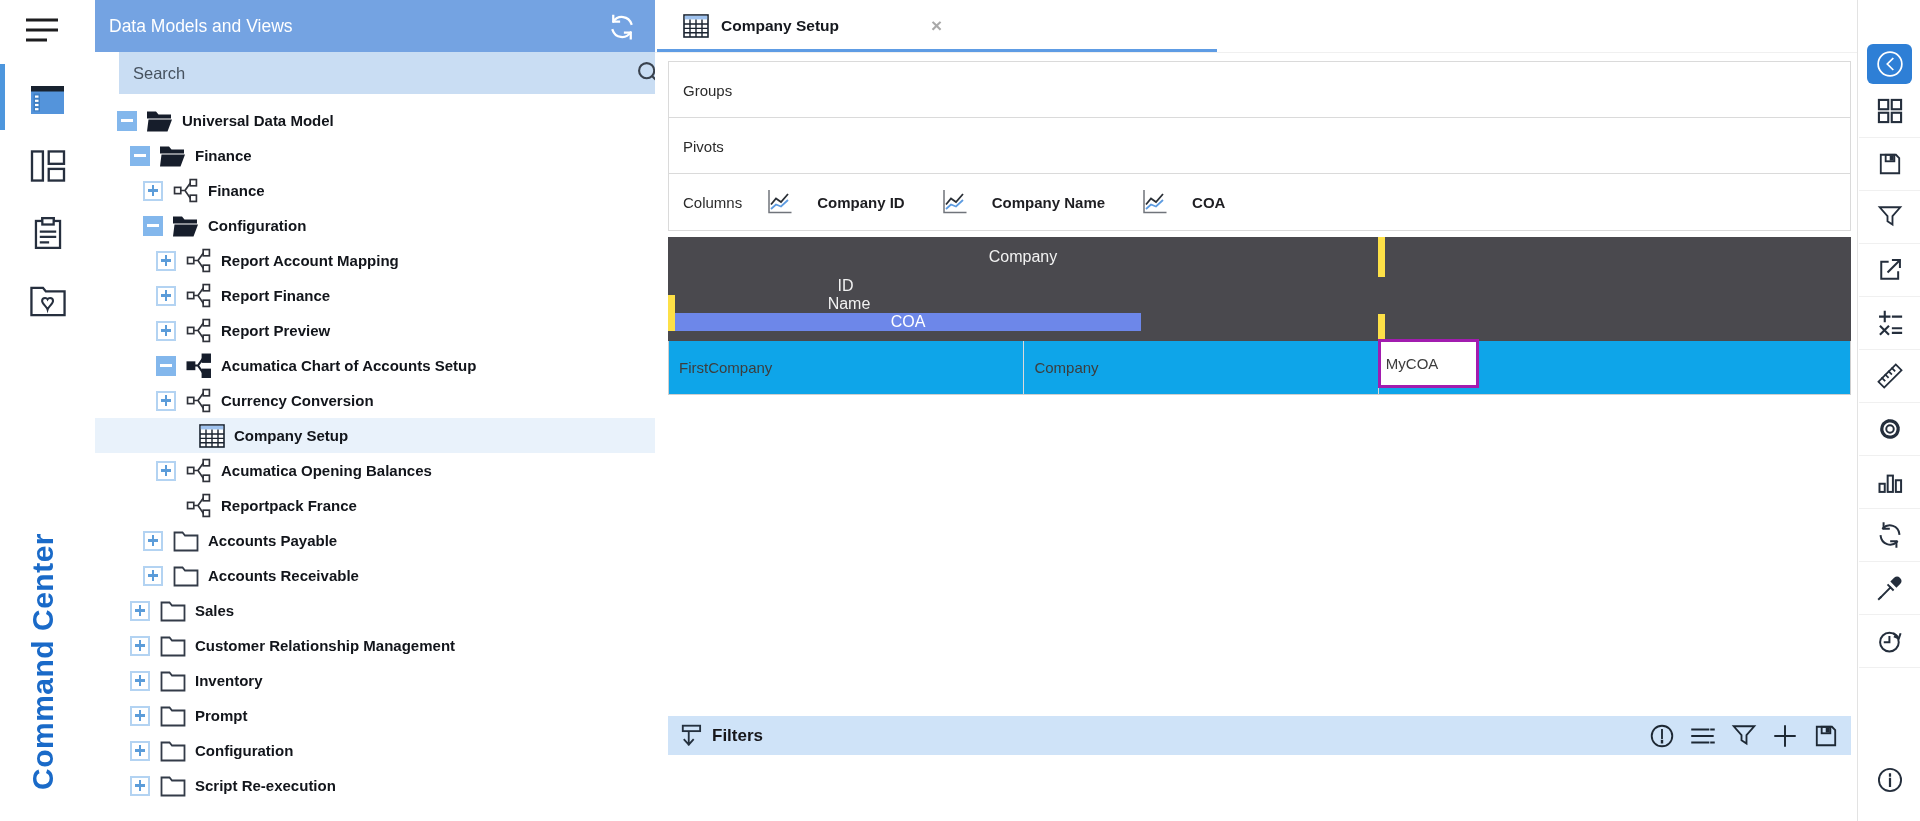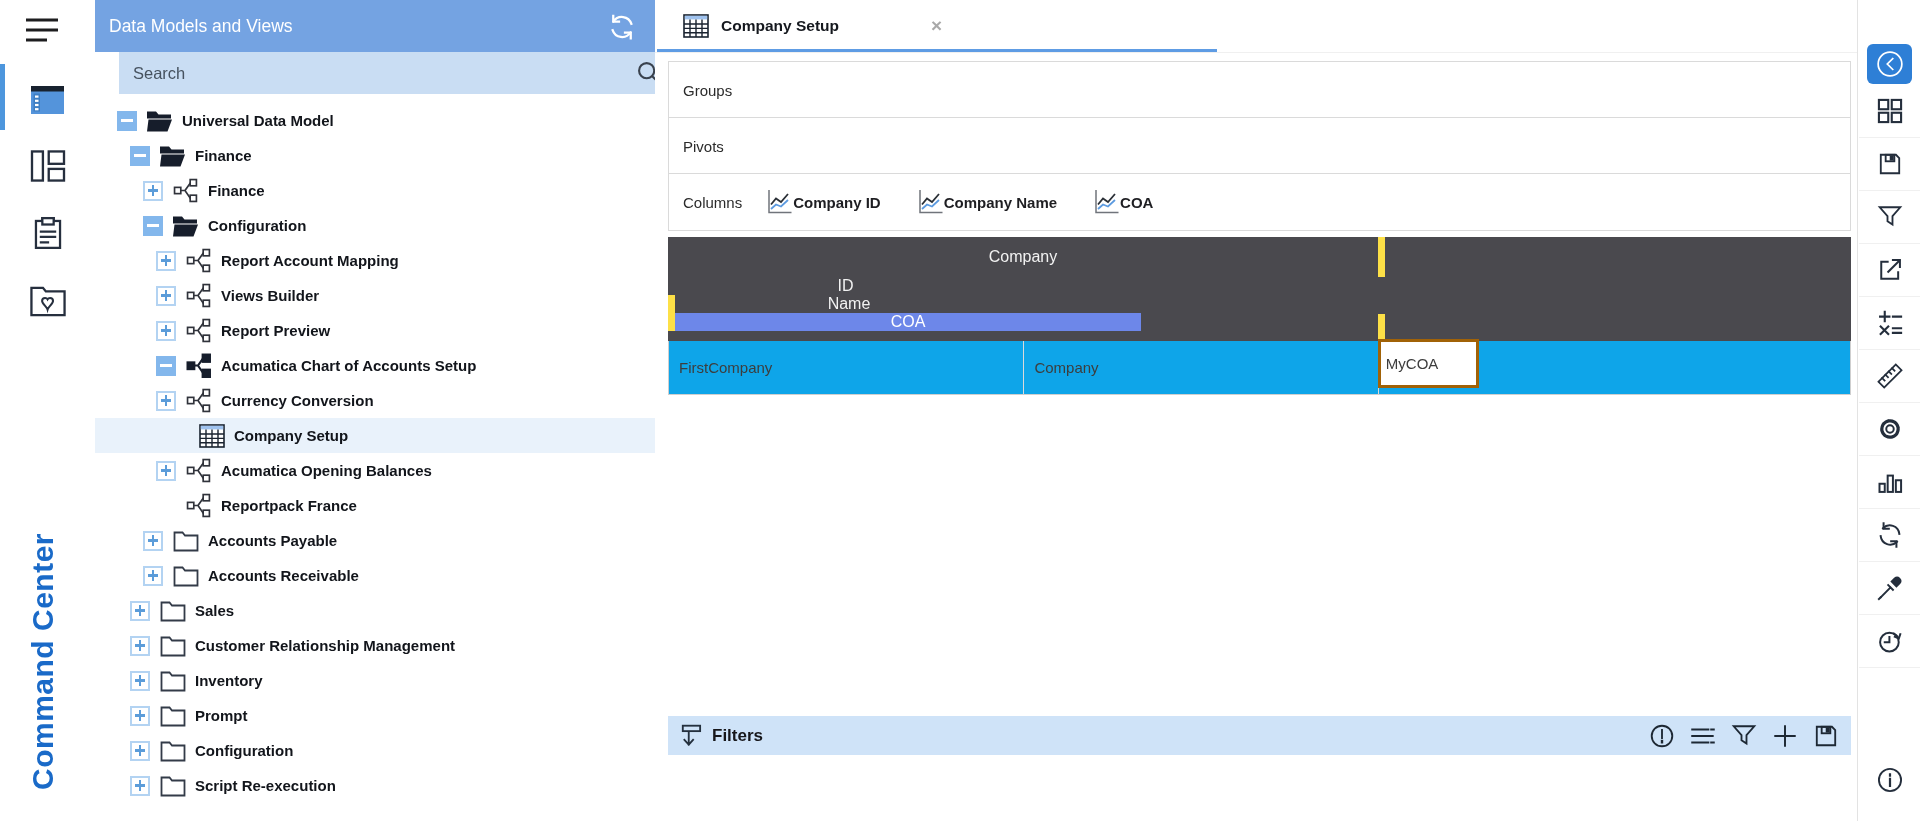--- a/index.html
+++ b/index.html
@@ -42,33 +42,33 @@
   .tab-icon{width:26px;height:24px;margin-right:12px;}
   .tab-label{font-size:15.5px;font-weight:700;color:#15181E;}
   .tab-close{margin-left:92px;color:#A9A9A9;font-size:19px;font-weight:700;cursor:pointer;line-height:1;}
   .tab-underline{position:absolute;left:2px;top:49px;width:560px;height:3px;background:#5E9CE4;}
   .bar{position:absolute;left:13px;width:1183px;height:58px;border:1px solid #DADADA;background:#fff;
        display:flex;align-items:center;padding-left:14px;box-sizing:border-box;font-size:15px;color:#2B2B2B;}
   .bar.groups{top:61px;}
   .bar.pivots{top:117px;}
   .bar.columns{top:173px;}
   .chips{display:flex;align-items:center;margin-left:24px;gap:36px;}
-  .chip{display:flex;align-items:center;gap:0;cursor:pointer;}
+  .chip{display:flex;align-items:center;gap:24px;cursor:pointer;}
   .chip-label{font-size:15px;font-weight:600;color:#1E1E22;}
   
   .dtable{position:absolute;left:13px;top:237px;width:1183px;}
   .th-row{display:flex;background:#4A494E;color:#F2F2F2;}
   .th{box-sizing:border-box;display:flex;align-items:center;justify-content:center;font-size:16px;}
   .th.wdiv{border-left:7px solid #fde047;}
   .th.coa-hl{background:#6D87E9;color:#fff;}
   .td-row{display:flex;background:#0ea5e9;border:1px solid #CFCFCF;border-top:none;box-sizing:border-box;height:54px;}
   .td{box-sizing:border-box;display:flex;align-items:center;font-size:15px;color:#3D3D3D;
       padding-left:10px;border-left:1px solid #DADADA;position:relative;}
   .td:first-child{border-left:none;}
-  .redbox{position:absolute;left:-1px;top:-2px;width:101px;height:49px;border:3px solid #a16207;
+  .redbox{position:absolute;left:-1px;top:-2px;width:101px;height:49px;border:3px solid #a21caf;
       box-sizing:border-box;display:flex;align-items:center;padding-left:5px;background:#fff;}
   
   .filters-bar{position:absolute;left:13px;top:716px;width:1183px;height:39px;background:#CFE3F8;
       display:flex;align-items:center;padding:0 12px;box-sizing:border-box;}
   .filters-label{font-size:17px;font-weight:700;color:#17171B;margin-left:8px;}
   .filters-icons{margin-left:auto;display:flex;align-items:center;gap:15px;color:#1D2834;}
   .filters-icons span{width:26px;height:26px;display:inline-flex;cursor:pointer;}
   
   .right-rail{position:absolute;left:1857px;top:0;width:63px;height:821px;background:#fff;border-left:1px solid #E3E3E3;box-sizing:border-box;}
   .rail-collapse{position:absolute;left:9px;top:44px;width:45px;height:40px;background:#2E7FD6;border-radius:6px;
@@ -206,21 +206,21 @@
       <div class="tree-row" style="padding-left: 61px;">
         <span class="toggle plus"></span>
         <span class="tree-icon">
           <svg width="26" height="25" viewBox="0 0 24 24" stroke-linecap="square" stroke-linejoin="miter" fill="none" stroke="#30333B" stroke-width="1.6">
             <path d="M7 12h4M11 12L16 5M11 12l5 7.2"></path>
             <rect x="1" y="9" width="6" height="6" fill="#fff"></rect>
             <rect x="16" y="1.5" width="6" height="6" fill="#fff"></rect>
             <rect x="16" y="16.5" width="6" height="6" fill="#fff"></rect>
           </svg>
         </span>
-        <span class="tree-label">Views Builder</span>
+        <span class="tree-label">Report Finance</span>
       </div>
       <div class="tree-row" style="padding-left: 61px;">
         <span class="toggle plus"></span>
         <span class="tree-icon">
           <svg width="26" height="25" viewBox="0 0 24 24" stroke-linecap="square" stroke-linejoin="miter" fill="none" stroke="#30333B" stroke-width="1.6">
             <path d="M7 12h4M11 12L16 5M11 12l5 7.2"></path>
             <rect x="1" y="9" width="6" height="6" fill="#fff"></rect>
             <rect x="16" y="1.5" width="6" height="6" fill="#fff"></rect>
             <rect x="16" y="16.5" width="6" height="6" fill="#fff"></rect>
           </svg>

